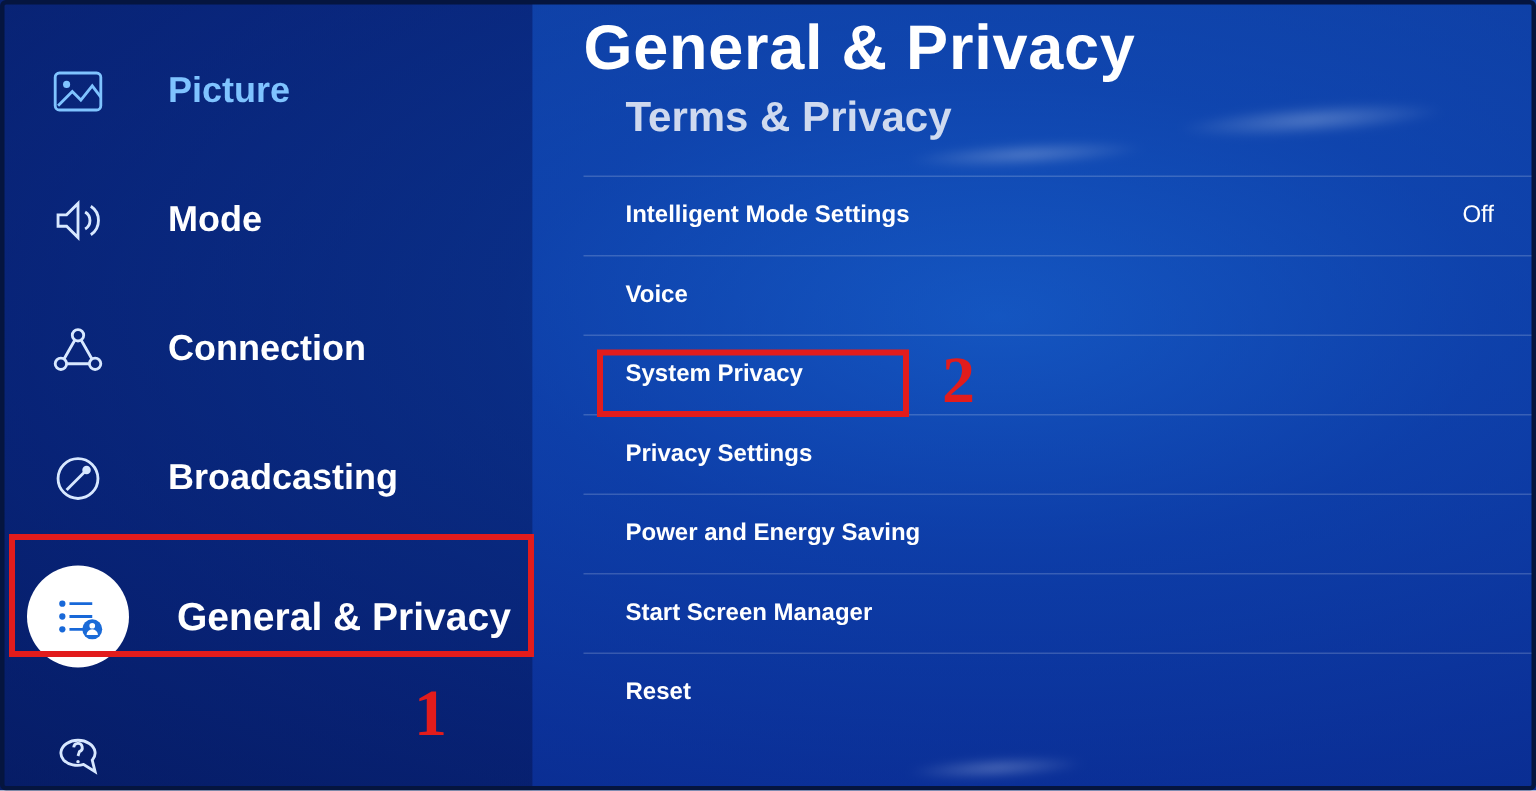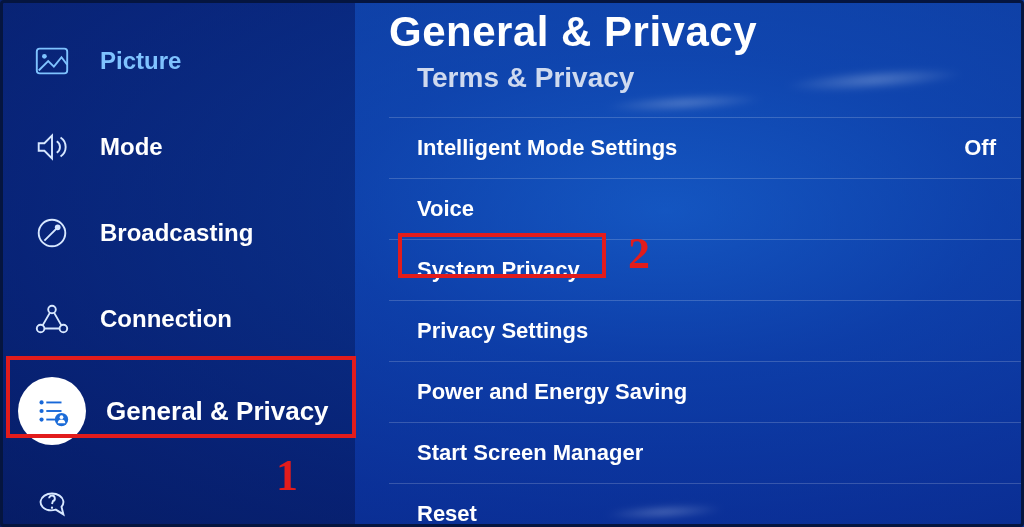--- a/index.html
+++ b/index.html
@@ -20,21 +20,21 @@
     .sidebar {
       width: 355px;
       padding: 18px 0 0 0;
       display: flex;
       flex-direction: column;
       background: linear-gradient(180deg, rgba(8,34,110,.55) 0%, rgba(5,26,95,.55) 100%);
     }
     .sb-item {
       display: flex;
       align-items: center;
-      gap: 20px;
+      gap: 32px;
       padding: 15px 0 15px 24px;
       color: #ffffff;
       font-size: 24px;
       font-weight: 600;
       cursor: pointer;
       position: relative;
     }
     .sb-item .icon-wrap {
       width: 56px;
       height: 56px;
@@ -90,35 +90,35 @@
       letter-spacing: .5px;
     }
     .list {
       margin-top: 2px;
     }
     .row {
       display: flex;
       justify-content: space-between;
       align-items: center;
       color: #ffffff;
-      font-size: 22px;
+      font-size: 16px;
       font-weight: 600;
       padding: 17px 28px 17px 28px;
       border-bottom: 1px solid rgba(255,255,255,.18);
       cursor: pointer;
     }
     .row.partial-top {
       font-size: 28px;
       color: rgba(255,255,255,.8);
       padding-top: 0;
       padding-bottom: 23px;
     }
     .row .value {
       color: #ffffff;
-      font-weight: 700;
+      font-weight: 400;
     }
     
     .swoosh {
       position: absolute;
       background: radial-gradient(ellipse, rgba(255,255,255,.6) 0%, rgba(255,255,255,0) 70%);
       border-radius: 50%;
       filter: blur(3px);
       pointer-events: none;
     }
     .sw1 { width: 180px; height: 20px; top: 70px; right: 60px; transform: rotate(-4deg);}
@@ -160,38 +160,38 @@
           <path d="M25 14 A7 7 0 0 1 25 26"></path>
           <path d="M29 10 A12 12 0 0 1 29 30"></path>
         </svg>
       </span>
       <span class="label">Mode</span>
     </div>
 
     <div class="sb-item">
       <span class="icon-wrap">
         <svg class="icon" viewBox="0 0 40 40">
-          <circle cx="20" cy="20" r="14"></circle>
-          <circle cx="26" cy="14" r="3" fill="#d8e8ff" stroke="none"></circle>
-          <path d="M12 28 L26 14"></path>
-        </svg>
-      </span>
-      <span class="label">Broadcasting</span>
-    </div>
-
-    <div class="sb-item">
-      <span class="icon-wrap">
-        <svg class="icon" viewBox="0 0 40 40">
           <circle cx="20" cy="10" r="4"></circle>
           <circle cx="8" cy="30" r="4"></circle>
           <circle cx="32" cy="30" r="4"></circle>
           <path d="M18 13 L10 27 M22 13 L30 27 M12 30 H28"></path>
         </svg>
       </span>
       <span class="label">Connection</span>
+    </div>
+
+    <div class="sb-item">
+      <span class="icon-wrap">
+        <svg class="icon" viewBox="0 0 40 40">
+          <circle cx="20" cy="20" r="14"></circle>
+          <circle cx="26" cy="14" r="3" fill="#d8e8ff" stroke="none"></circle>
+          <path d="M12 28 L26 14"></path>
+        </svg>
+      </span>
+      <span class="label">Broadcasting</span>
     </div>
 
     <div class="sb-item selected">
       <span class="icon-wrap">
         <svg class="icon" viewBox="0 0 40 40" style="stroke:#1868d8;">
           <circle cx="9" cy="11" r="2.2" fill="#1868d8" stroke="none"></circle>
           <line x1="14" y1="11" x2="30" y2="11"></line>
           <circle cx="9" cy="20" r="2.2" fill="#1868d8" stroke="none"></circle>
           <line x1="14" y1="20" x2="30" y2="20"></line>
           <circle cx="9" cy="29" r="2.2" fill="#1868d8" stroke="none"></circle>

